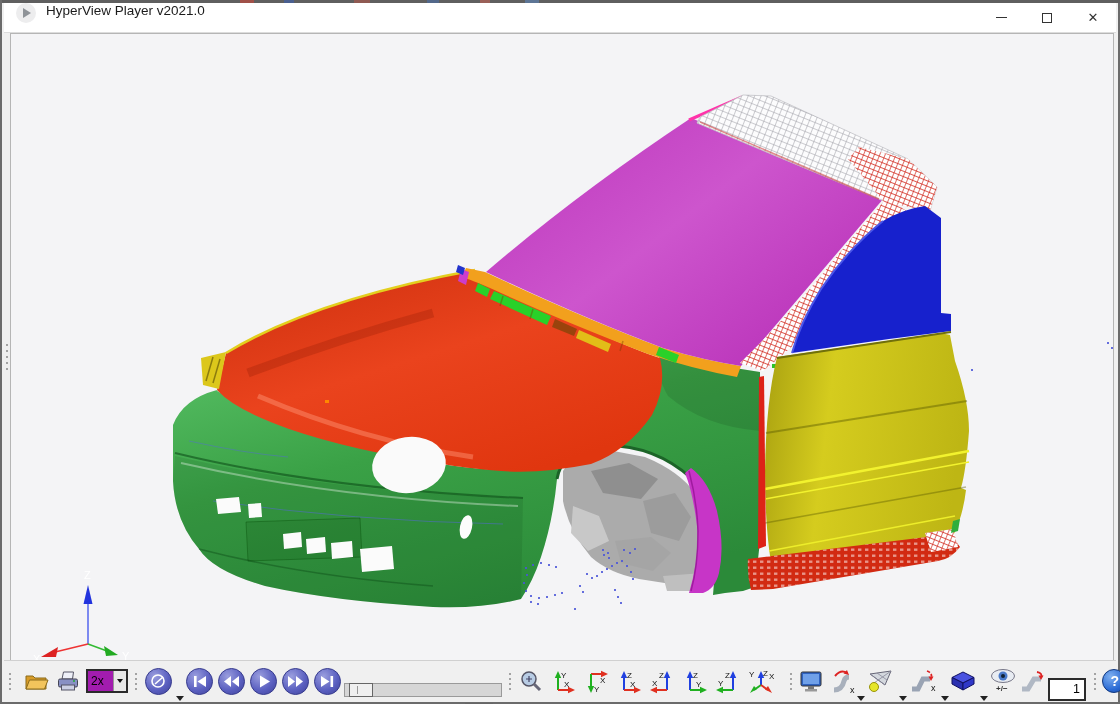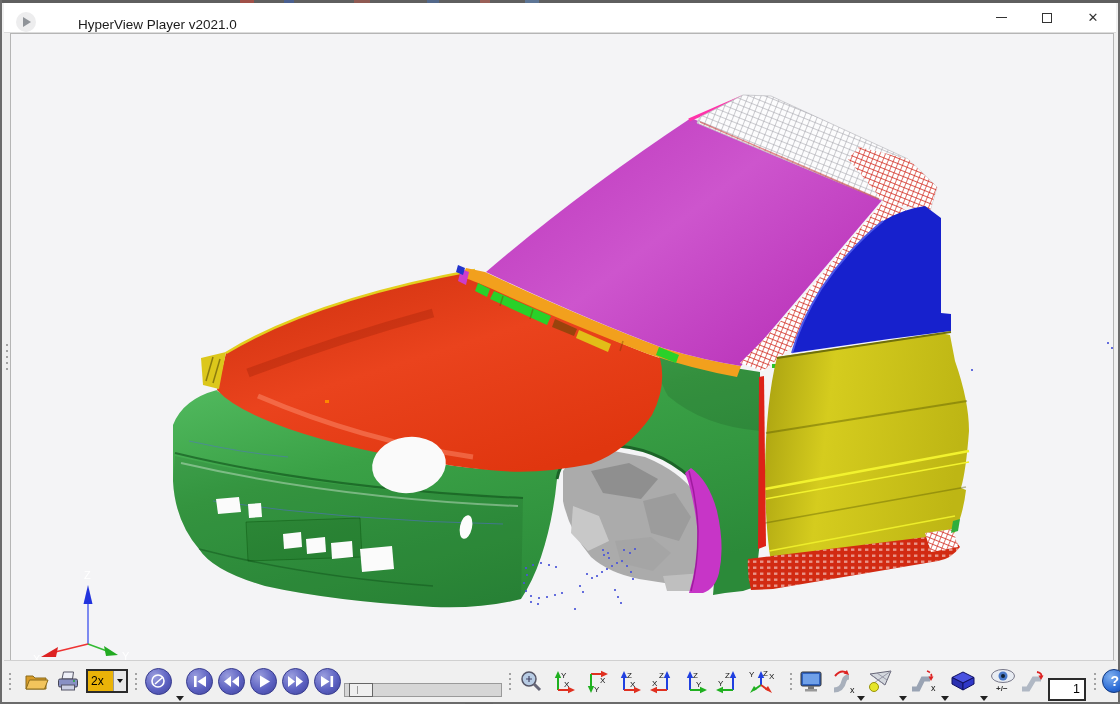--- a/index.html
+++ b/index.html
@@ -3,41 +3,41 @@
 <meta charset="utf-8">
 <style>
   html,body{margin:0;padding:0;background:#3a3a3a;}
   *{box-sizing:border-box;}
   body{width:1120px;height:704px;overflow:hidden;font-family:"Liberation Sans",sans-serif;position:relative;}
   .window{position:absolute;inset:0;background:#f0f0f0;border:2px solid #6b6b6b;border-top:none;}
   .topstrip{position:absolute;left:0;top:0;width:1120px;height:3px;background:#5f5f5f;}
   .topstrip i{position:absolute;top:0;height:3px;display:block;}
 
   
-  .titlebar{position:absolute;left:2px;right:2px;top:3px;height:30px;background:#ffffff;border-bottom:1px solid #dcdcdc;display:flex;align-items:flex-end;gap:32px;}
+  .titlebar{position:absolute;left:2px;right:2px;top:3px;height:30px;background:#ffffff;border-bottom:1px solid #dcdcdc;display:flex;align-items:flex-start;}
   .appicon{width:20px;height:20px;margin-left:12px;border-radius:50%;background:#ededee;position:relative;}
   .appicon:before{content:"";position:absolute;left:7px;top:5px;border-left:8px solid #8f9398;border-top:5px solid transparent;border-bottom:5px solid transparent;}
   .title{margin-left:10px;font-size:13.5px;color:#1b1b1b;}
   .winbtns{margin-left:auto;display:flex;height:100%;}
   .winbtn{width:46px;height:100%;display:flex;align-items:center;justify-content:center;color:#333;font-size:13px;cursor:default;}
   .winbtn .minbar{width:11px;border-top:1.5px solid #333;display:block;}
   .winbtn .maxbox{width:10px;height:10px;border:1.3px solid #333;display:block;}
 
   
   .canvas{position:absolute;left:8px;top:33px;width:1104px;height:629px;background:#f4f4f6;border:1px solid #b5b5b5;overflow:hidden;}
   .dock-dots{position:absolute;left:2px;top:344px;width:5px;display:flex;flex-direction:column;gap:4px;align-items:center;}
   .dock-dots b, .sep b{width:2px;height:2px;background:#8a8a8a;border-radius:50%;display:block;}
 
   
   .toolbar{position:absolute;left:2px;right:2px;bottom:2px;height:40px;background:#f0f0f0;border-top:1px solid #d0d0d0;}
   .tb{position:absolute;top:0;height:40px;display:flex;align-items:center;}
   .sep{flex-direction:column;gap:3px;justify-content:center;}
   .tbtn{display:flex;align-items:center;justify-content:center;cursor:default;}
   .dd{width:0;height:0;border-left:4px solid transparent;border-right:4px solid transparent;border-top:5px solid #222;margin-left:2px;}
-  .combo{width:42px;height:24px;background:#eab308;border:2px solid #2b2b2b;display:flex;align-items:center;}
+  .combo{width:42px;height:24px;background:#a21caf;border:2px solid #2b2b2b;display:flex;align-items:center;}
   .combo .val{flex:1;font-size:12px;padding-left:3px;color:#000;}
   .combo .cbtn{width:13px;height:100%;background:#e8e8e8;border-left:1px solid #999;display:flex;align-items:center;justify-content:center;}
   .combo .cbtn i{width:0;height:0;border-left:3.5px solid transparent;border-right:3.5px solid transparent;border-top:4.5px solid #111;}
   .slider1{width:158px;height:14px;background:#d6d6d6;border:1px solid #9a9a9a;position:relative;}
   .slider1 .h{position:absolute;left:4px;top:-1px;width:24px;height:14px;background:#f0f0f0;border:1px solid #666;}
   .slider1 .h:before{content:"";position:absolute;left:7px;top:2px;bottom:2px;border-left:1px solid #999;}
   .slider2{width:158px;height:7px;background:#e3e3e3;border:1px solid #a8a8a8;position:relative;}
   .slider2 .h{position:absolute;right:8px;top:-2px;width:28px;height:9px;background:#ececec;border:1px solid #666;}
   .frame-input{width:38px;height:23px;border:2px solid #2b2b2b;background:#fff;font-size:12.5px;text-align:right;padding-right:4px;font-family:"Liberation Sans",sans-serif;}
   svg text{font-family:"Liberation Sans",sans-serif;}

